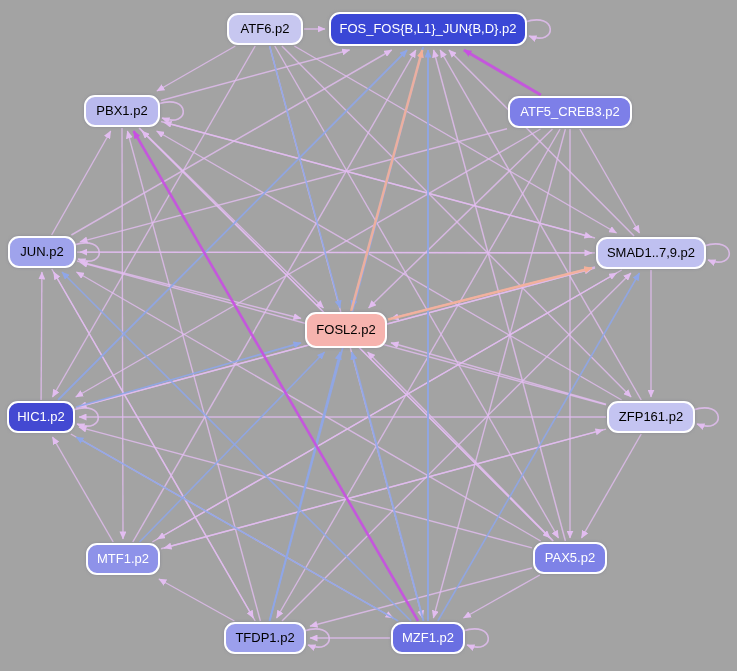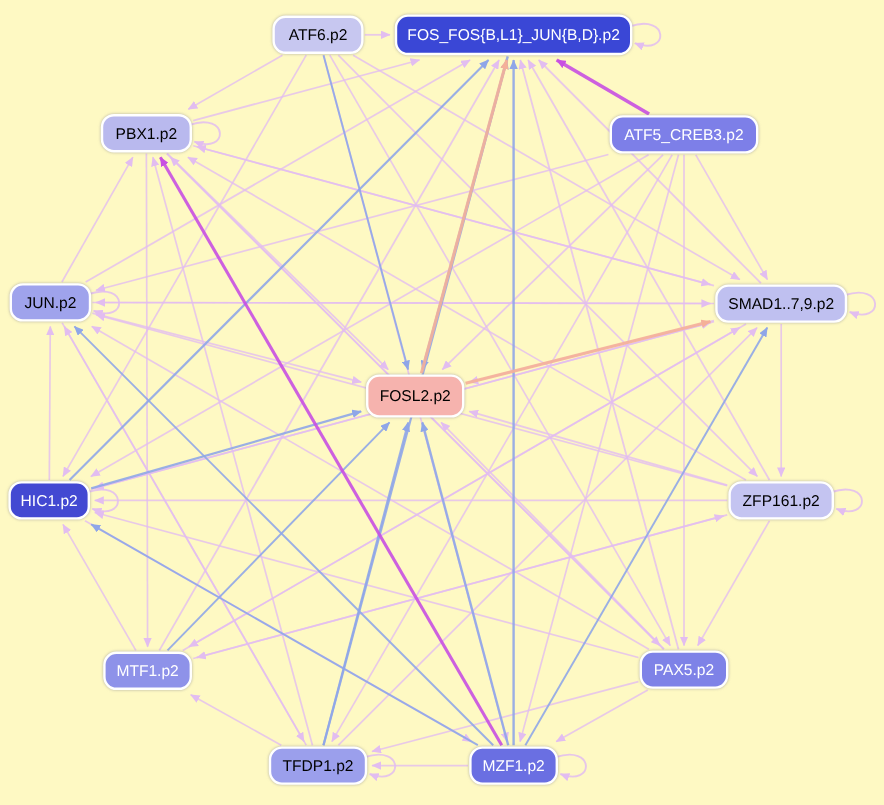--- a/index.html
+++ b/index.html
@@ -5,21 +5,21 @@
   html, body {
     margin: 0;
     padding: 0;
     background: #ffffff;
     font-family: "Liberation Sans", sans-serif;
   }
   #stage {
     position: relative;
     width: 737px;
     height: 671px;
-    background: #fef9c3;
+    background: #a3a3a3;
     overflow: hidden;
   }
   svg { display: block; }
   .edge { fill: none; }
   .node-rect {
     stroke: #ffffff;
     stroke-width: 2;
     filter: drop-shadow(0 0 1.5px rgba(120,120,140,0.55));
   }
   .node-label {

